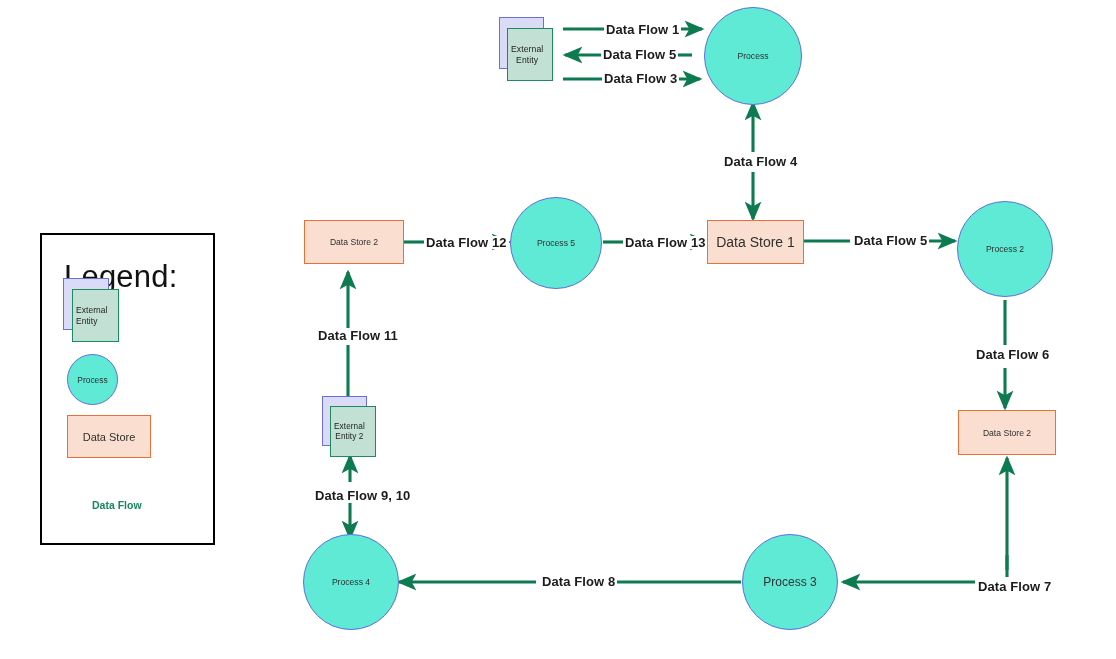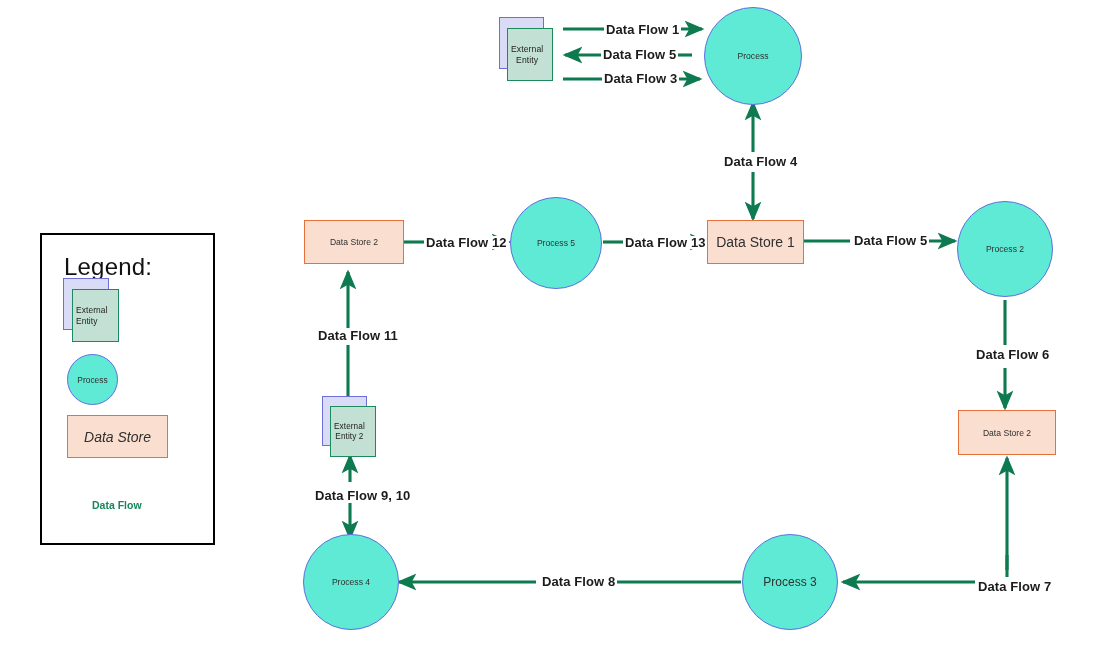--- a/index.html
+++ b/index.html
@@ -69,22 +69,22 @@
 
   
   #legend{
     position:absolute;
     left:40px;top:233px;width:175px;height:312px;
     box-sizing:border-box;
     background:#ffffff;
     border:2px solid #000000;
   }
   #legend .title{
-    position:absolute;left:22px;top:18px;
-    font-size:24px;color:#111;
+    position:absolute;left:22px;top:24px;
+    font-size:31px;color:#111;
     letter-spacing:.2px;
   }
   .legend-text{
     position:absolute;
     font-size:10.5px;
     color:#16875c;
     font-weight:700;
     white-space:nowrap;
   }
   svg{position:absolute;left:0;top:0;overflow:visible;}
@@ -218,20 +218,20 @@
           <span>External</span><br>
           <span>Entity</span>
         </div>
       </div>
     </div>
 
     <div class="process" style="left:25px;top:119px;width:51px;height:51px;font-size:8.4px;">
       <span>Process</span>
     </div>
 
-    <div class="datastore" style="left:25px;top:180px;width:101px;height:43px;font-size:14px;font-style:italic;">
+    <div class="datastore" style="left:25px;top:180px;width:84px;height:43px;font-size:11px;">
       <span>Data Store</span>
     </div>
 
     <div class="legend-text" style="left:50px;top:264px;">Data Flow</div>
   </div>
 
 </div>
 
 </body></html>

